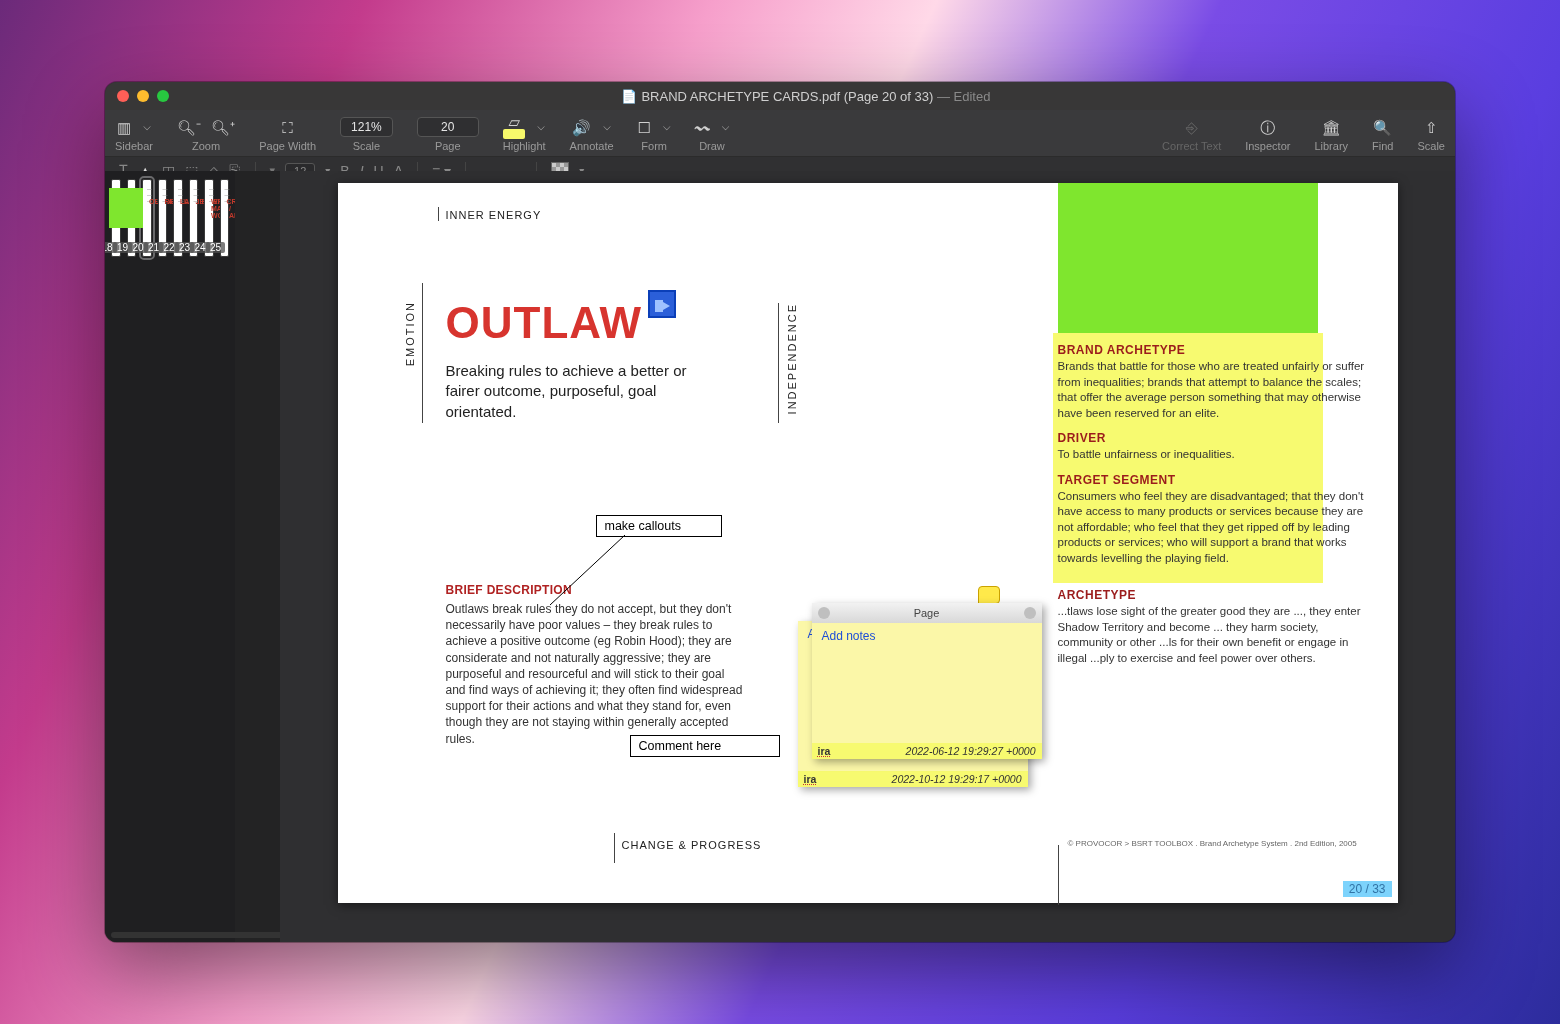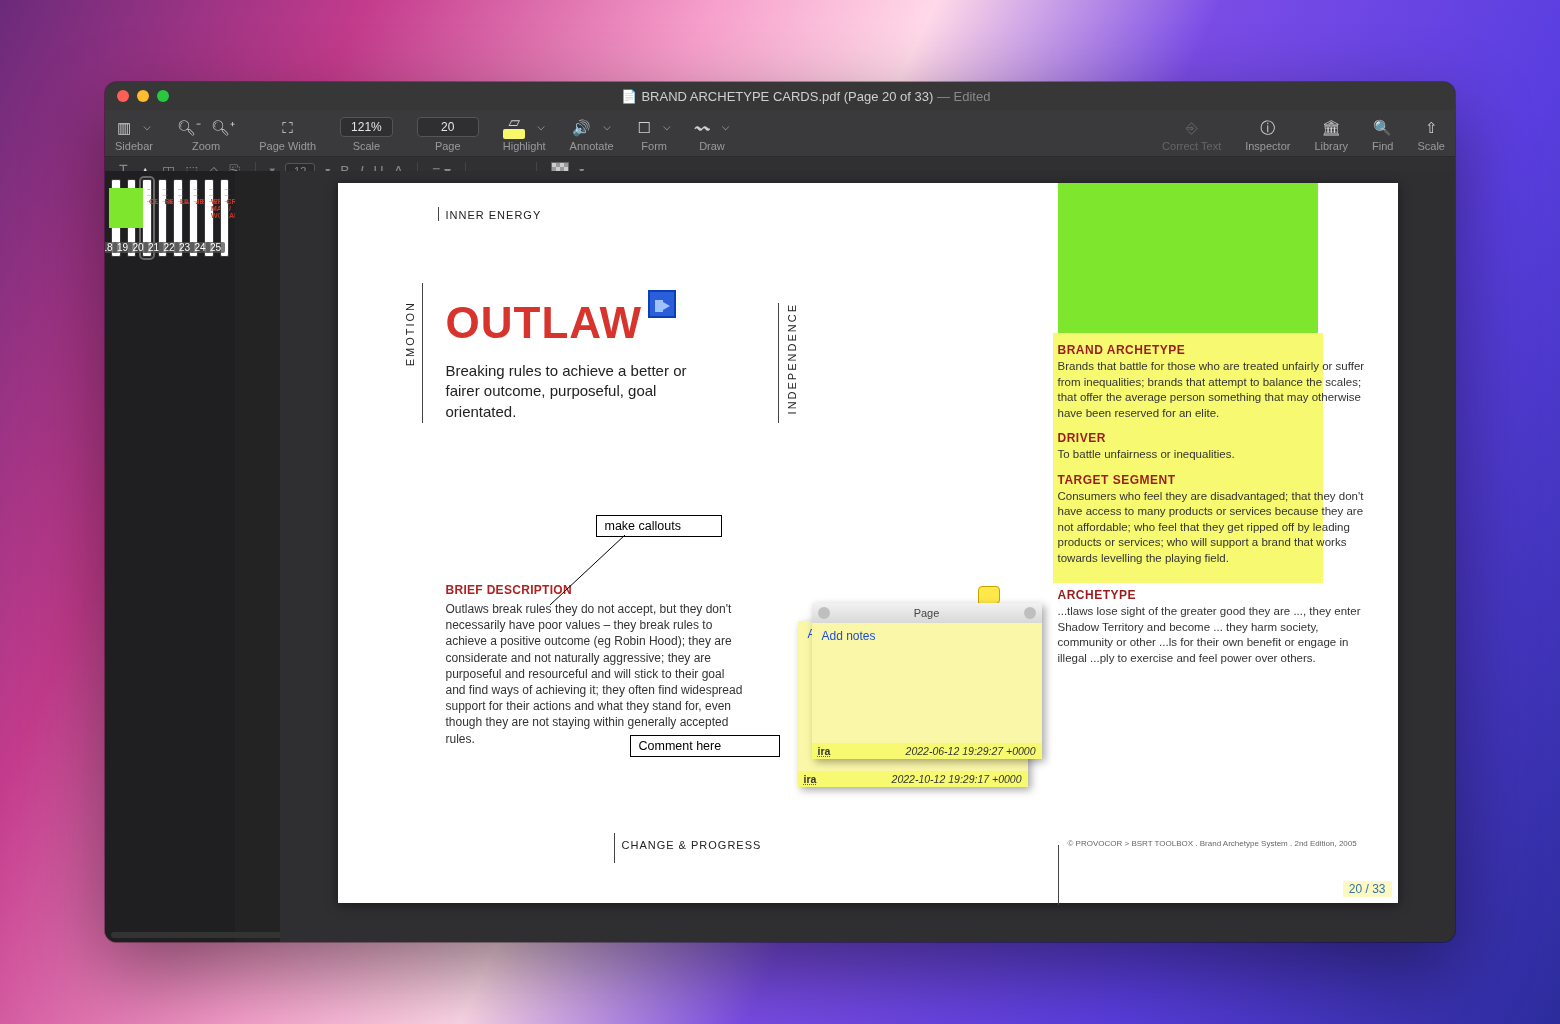--- a/index.html
+++ b/index.html
@@ -81,21 +81,21 @@
   .note-head { background:linear-gradient(#f2f2f2,#d8d8d8); height:20px; display:flex; align-items:center; justify-content:center; font-size:11px; color:#444; position:relative;}
   .note-head .dot{ width:12px;height:12px;border-radius:50%;background:#bfbfbf;position:absolute;top:4px;}
   .note-body { padding:6px 10px; min-height:120px; color:#1d4ed8;}
   .note-foot { background:#f7fa70; font-size:10.5px; padding:2px 6px; display:flex; justify-content:space-between; color:#333;}
   .note-author{ font-weight:700; text-decoration:underline dotted #c33; }
   .note-time{ font-style:italic; }
   .note-icon{ position:absolute; width:22px; height:18px; background:#ffe94a; border:1px solid #caa200; border-radius:4px 4px 4px 0;}
   .note-icon::after{content:"";position:absolute;left:3px;bottom:-6px;width:0;height:0;border-top:6px solid #ffe94a;border-right:6px solid transparent;}
   
   .footer-credit{ position:absolute; font-size:8px; color:#666;}
-  .pg-badge { position:absolute; right:6px; bottom:6px; background:#fef9c3; color:#3173a5; font-size:12px; padding:1px 6px;}
+  .pg-badge { position:absolute; right:6px; bottom:6px; background:#7dd3fc; color:#3173a5; font-size:12px; padding:1px 6px;}
 </style>
 </head>
 <body>
 
 <div class="window">
 
   <div class="titlebar">
     <div class="traffic">
       <div class="tl red"></div>
       <div class="tl yel"></div>

